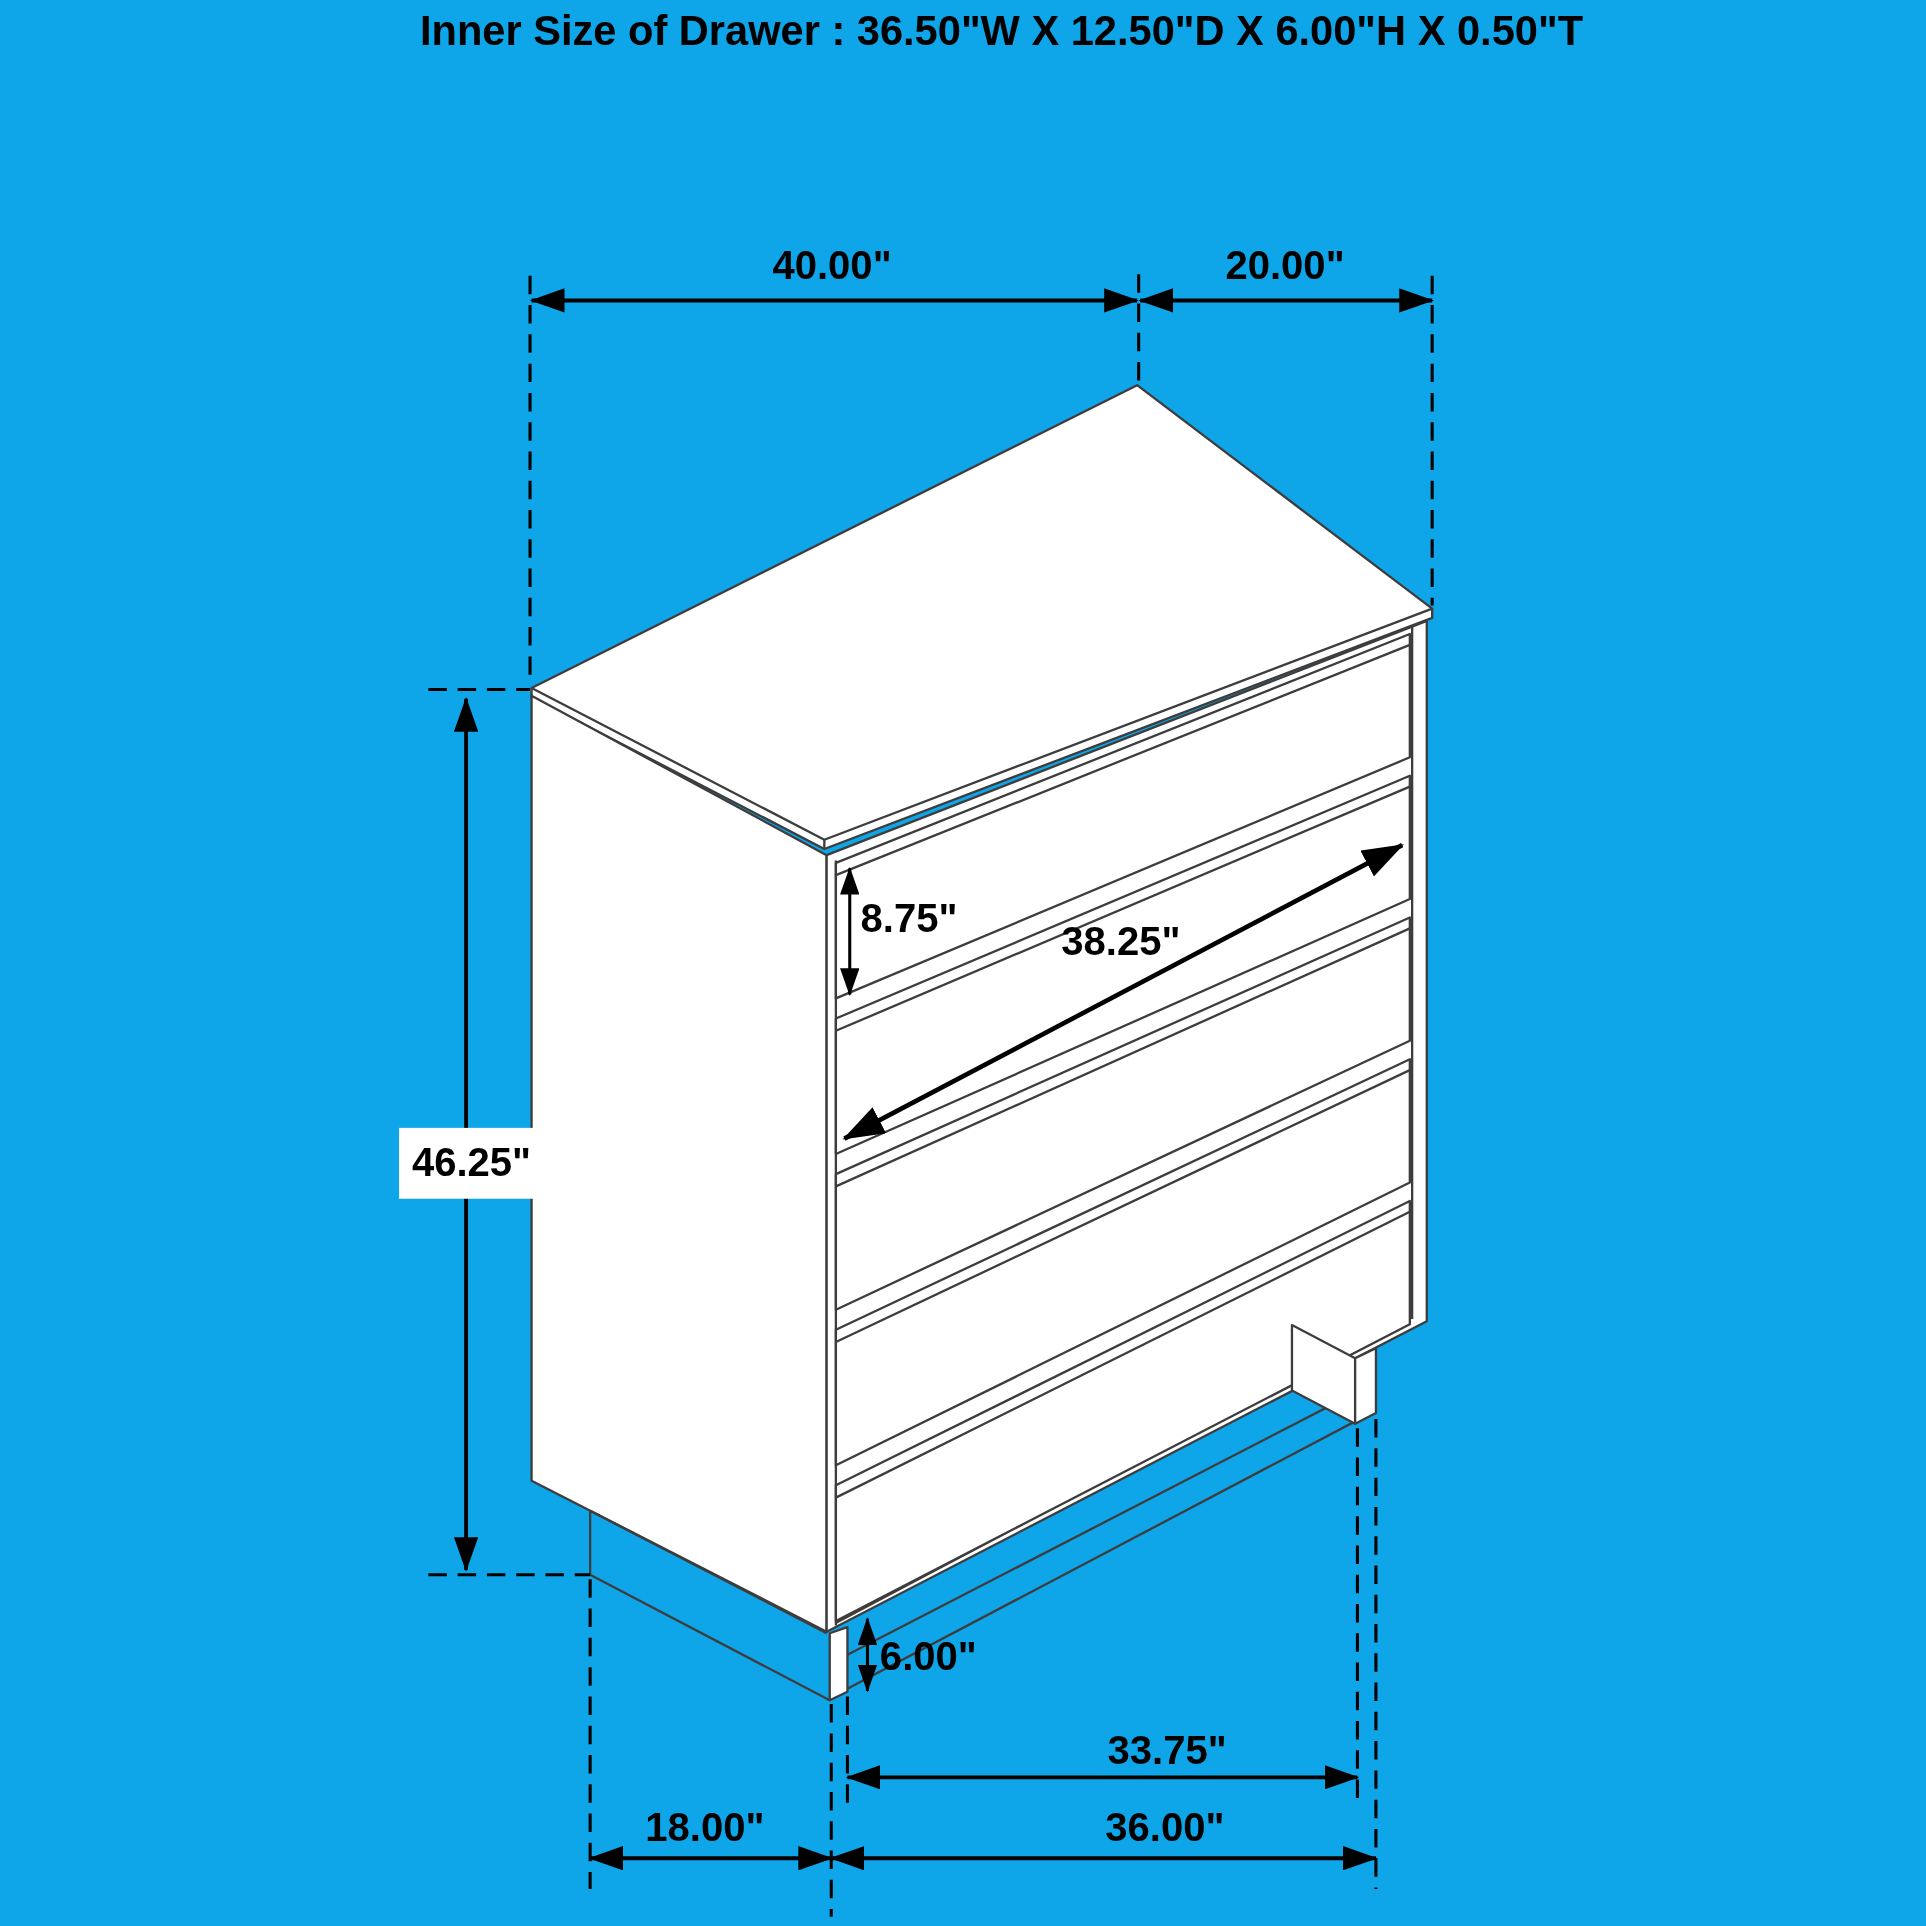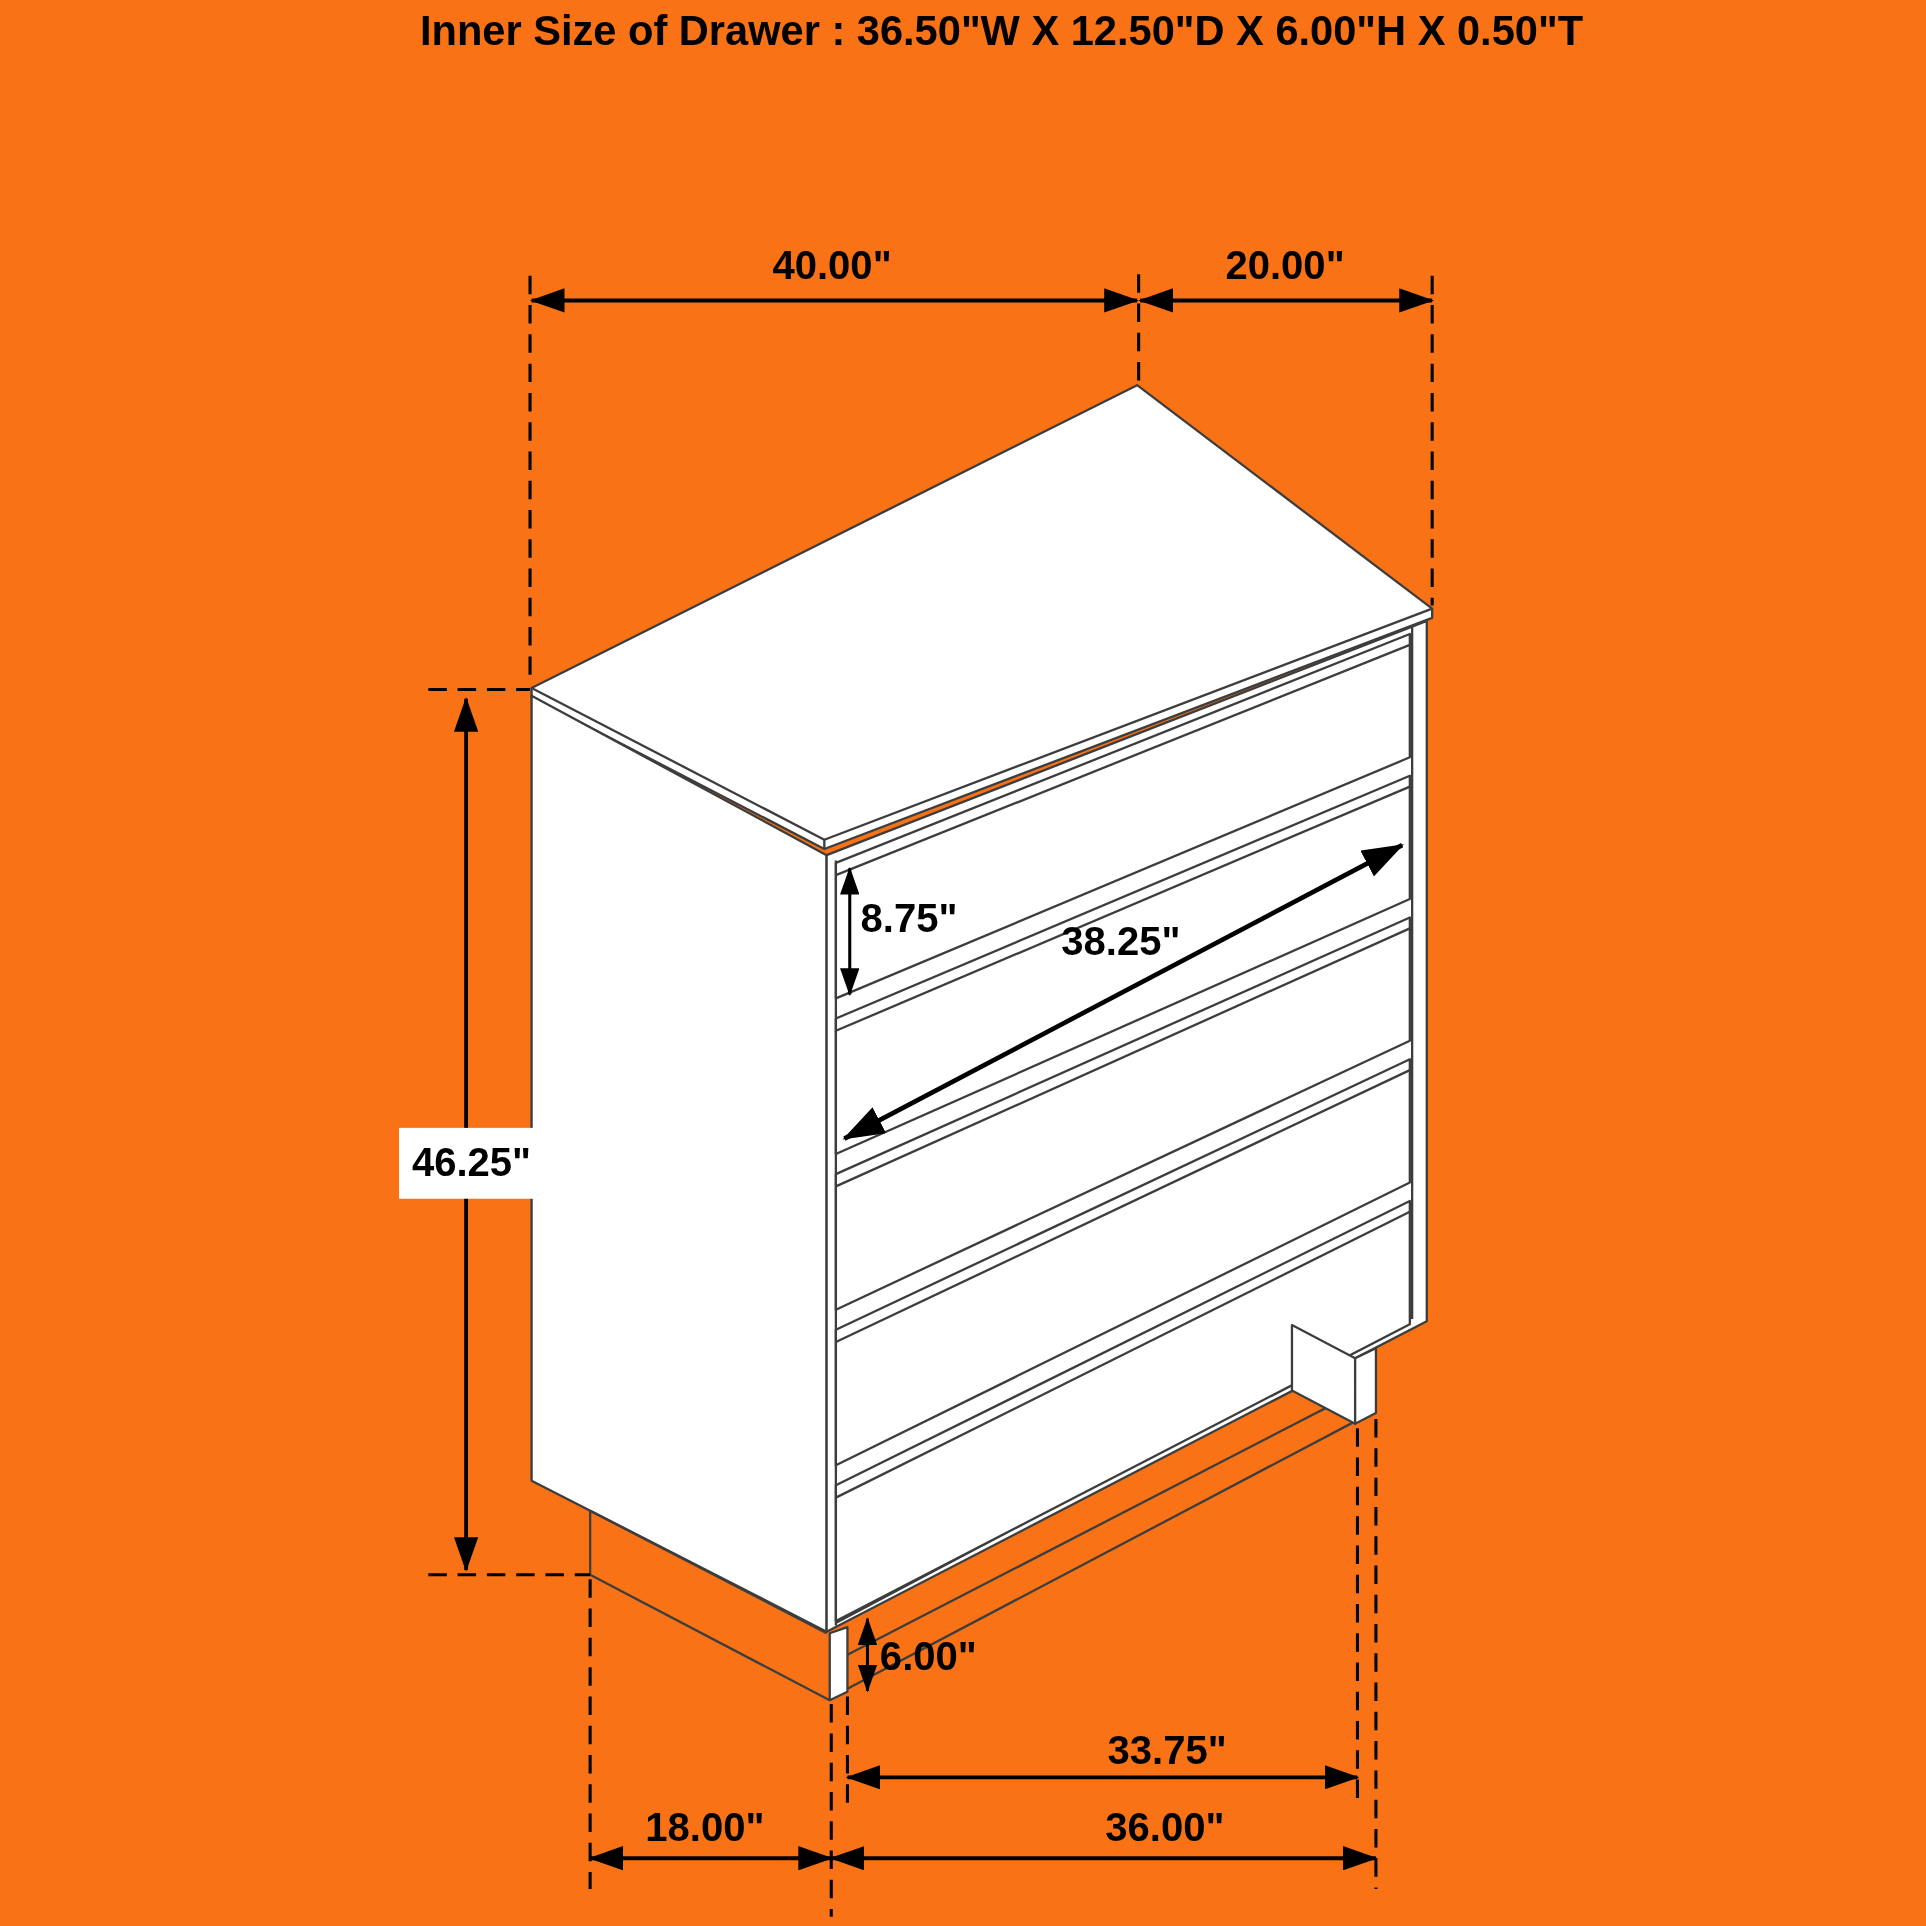--- a/index.html
+++ b/index.html
@@ -1,16 +1,16 @@
 <!DOCTYPE html>
 <html style="font-size:12.3px"><head>
 <meta charset="utf-8">
 <style>
   html,body{margin:0;padding:0;background:#ffffff;}
-  .page{position:relative;width:1926px;height:1926px;background:#f97316;overflow:hidden;
+  .page{position:relative;width:1926px;height:1926px;background:#0ea5e9;overflow:hidden;
         font-family:"Liberation Sans", sans-serif;}
   svg{display:block;}
   .dimtext{font-family:"Liberation Sans", sans-serif;font-weight:bold;font-size:52px;fill:#000000;}
   .titletext{font-family:"Liberation Sans", sans-serif;font-weight:bold;font-size:54px;fill:#000000;}
 </style>
 </head>
 <body>
 
 <div class="page">
 <svg width="1926" height="1926" viewBox="0 0 2500 2500">

